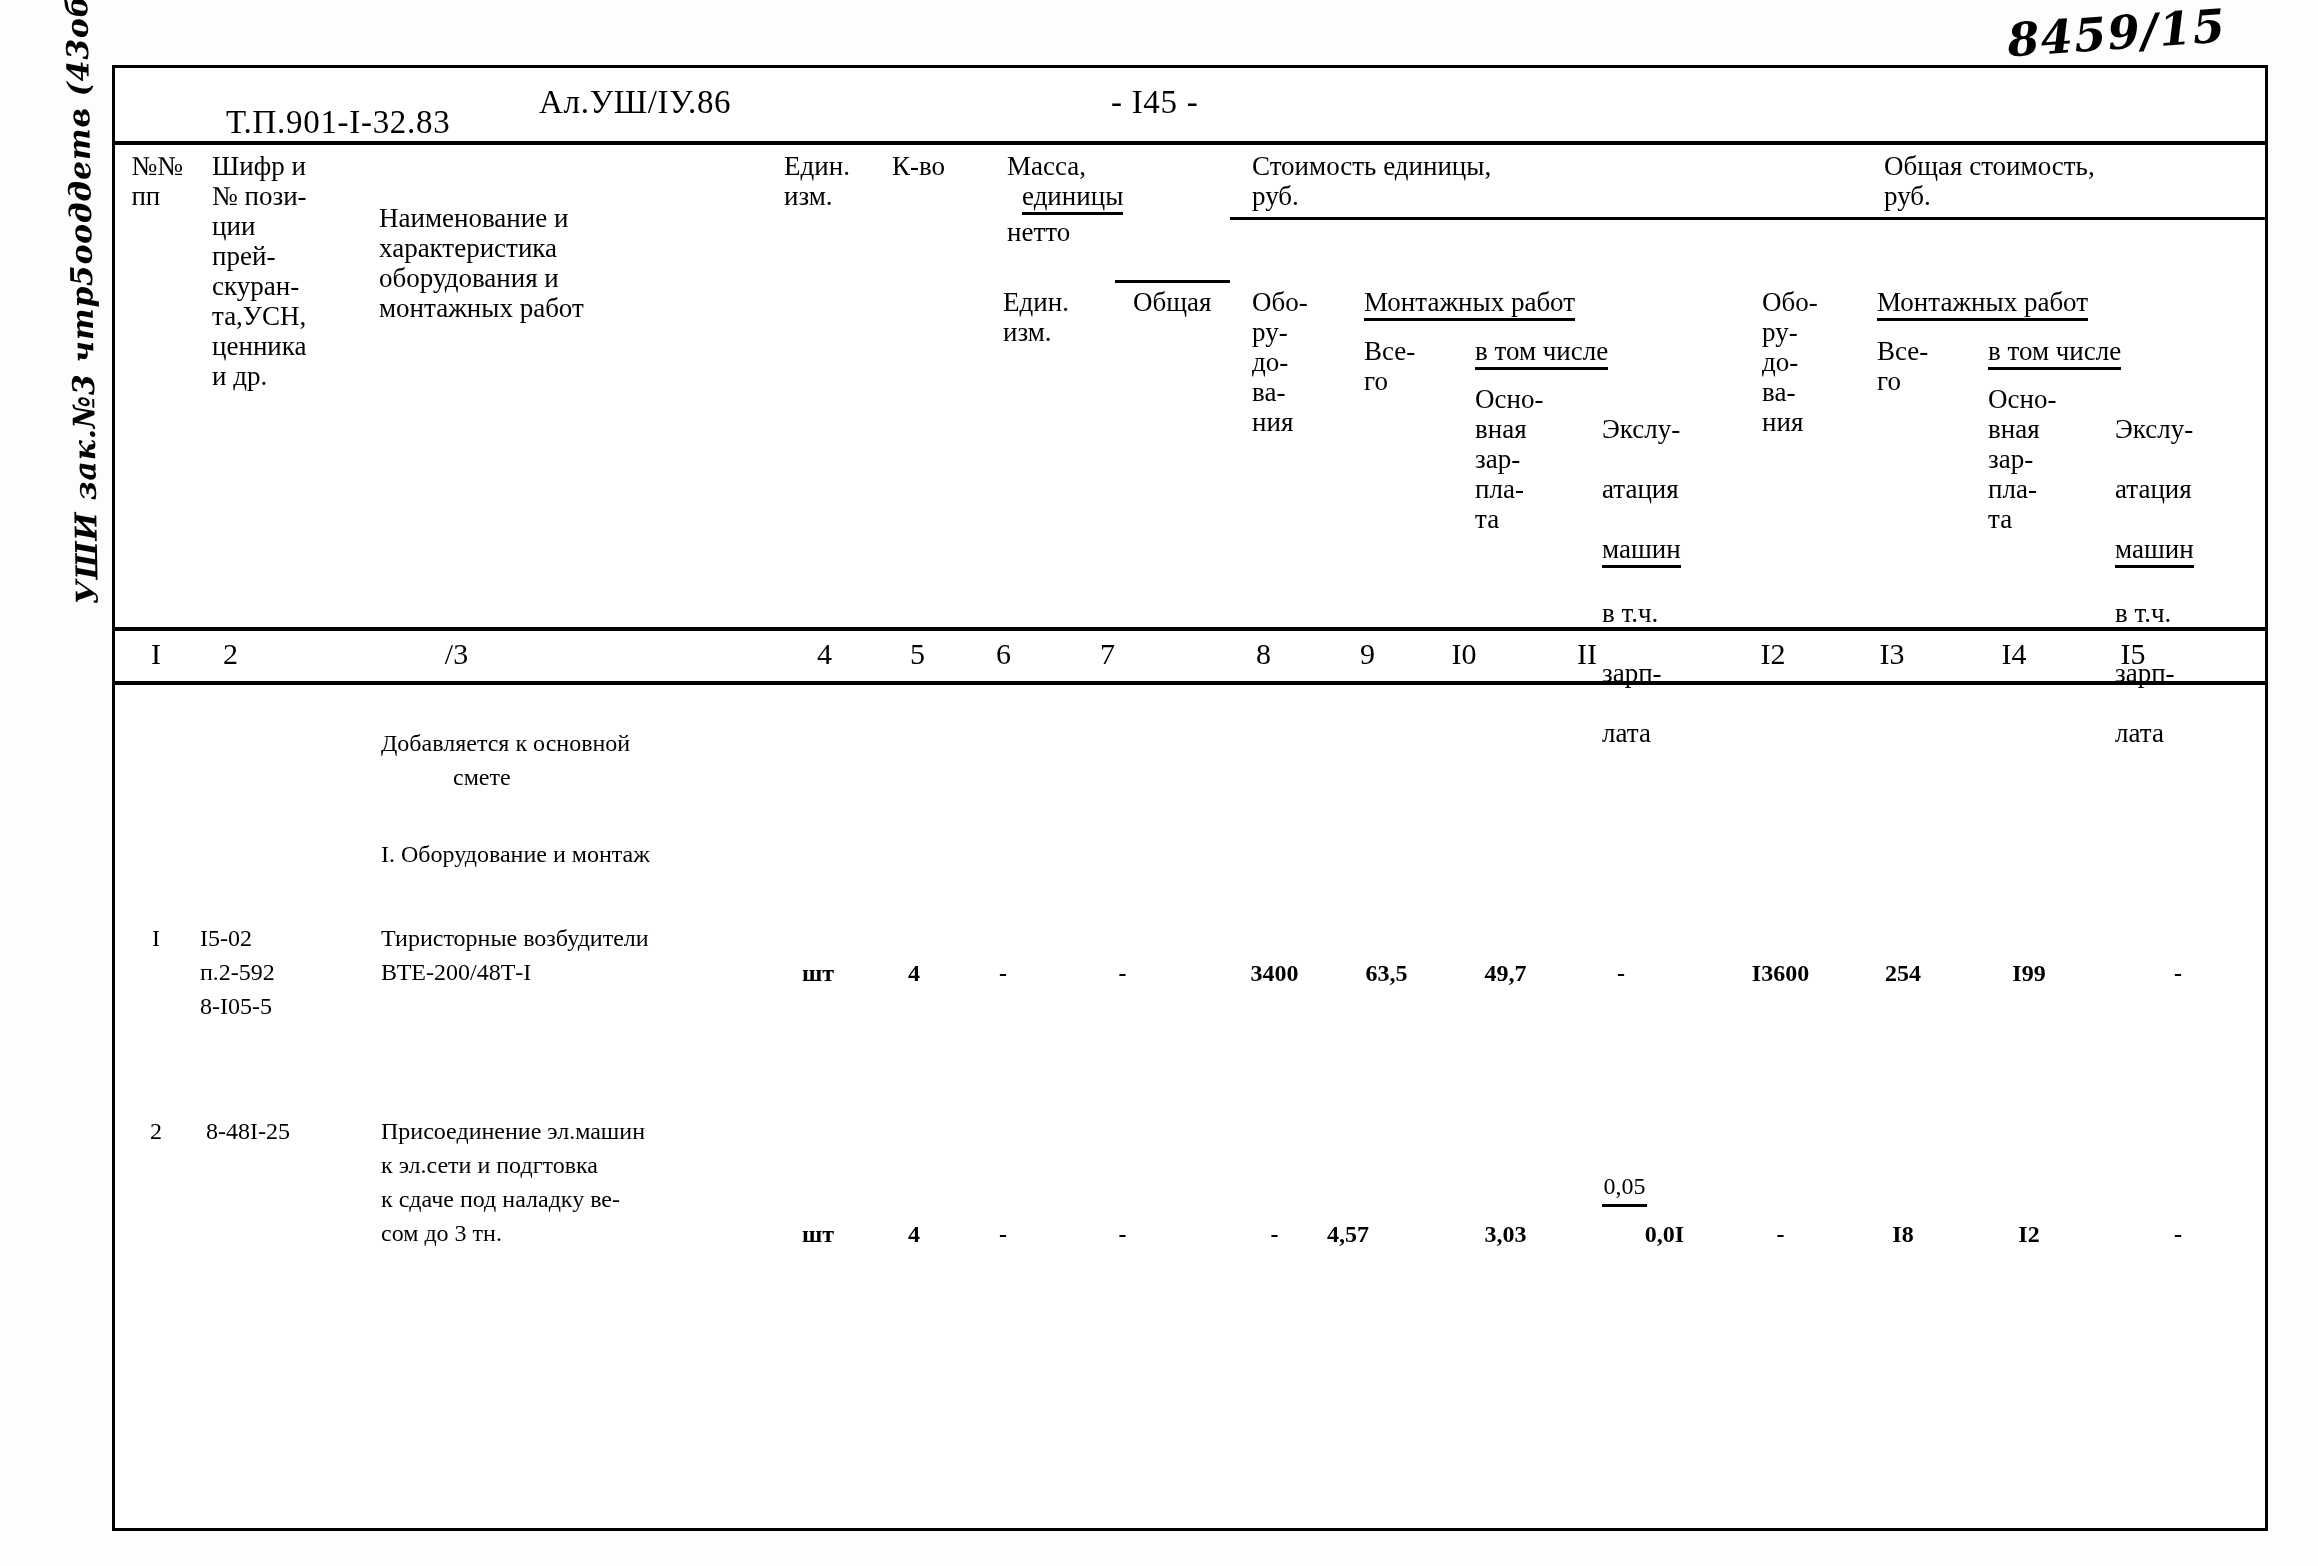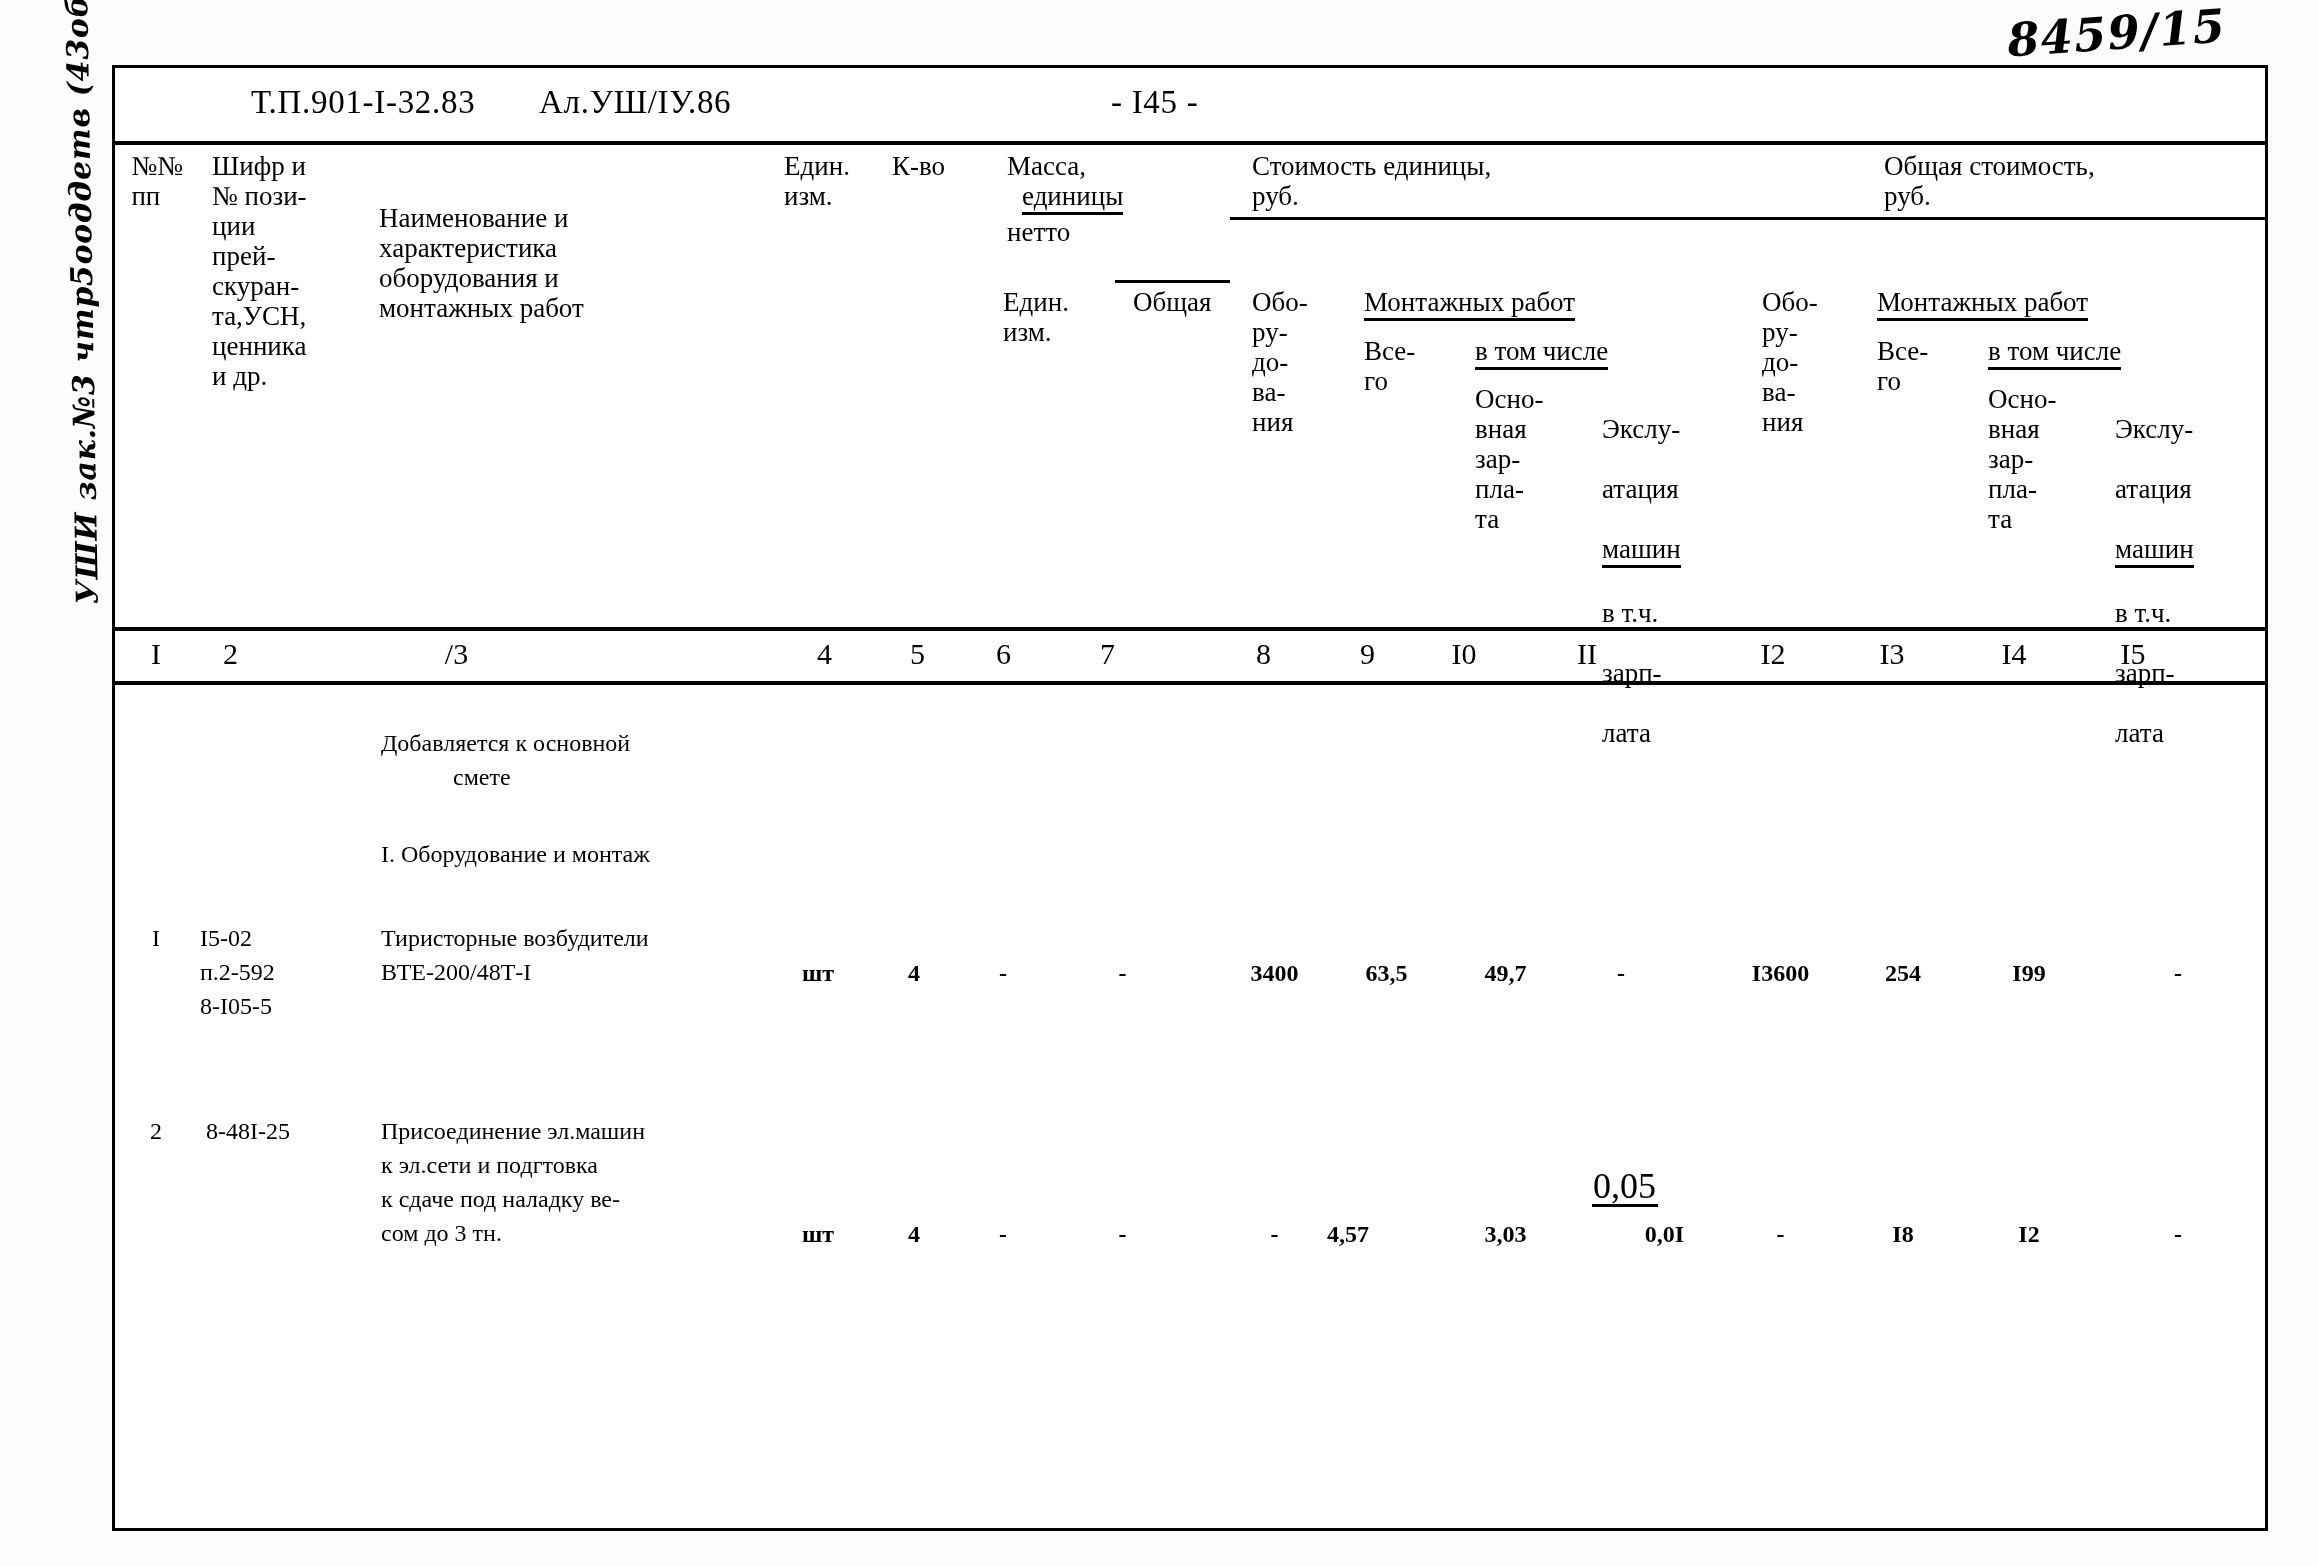--- a/index.html
+++ b/index.html
@@ -83,21 +83,21 @@
   .topline {
     position: absolute;
     top: 16.4px;
     left: 0;
     width: 100%;
     height: 52px;
     font-size: 33px;
     letter-spacing: 0.7px;
   }
   .topline span { position: absolute; white-space: nowrap; }
-  #doc-code { left: 136px; }
+  #doc-code { left: 111px; margin-top: 20px; }
   #album-code { left: 424px; }
   #page-number { left: 996px; }
 
   
   .hcell {
     position: absolute;
     font-size: 27px;
     line-height: 30px;
     white-space: pre-line;
     letter-spacing: 0px;
@@ -116,21 +116,21 @@
   .bcell {
     position: absolute;
     font-size: 24px;
     line-height: 34px;
     white-space: pre-line;
     letter-spacing: 0px;
   }
   .bcell.num { font-weight: 700; font-family: Liberation Serif, serif; }
   .frac {
     position: absolute;
-    font-size: 36px;
+    font-size: 24px;
     line-height: 33px;
     text-align: center;
   }
   .frac .top { border-bottom: 3px solid #000; display: inline-block; padding: 0 1.5px 0.7px 1.5px;}
 </style>
 </head>
 <body>
 
 <div class="scan"></div>
 

